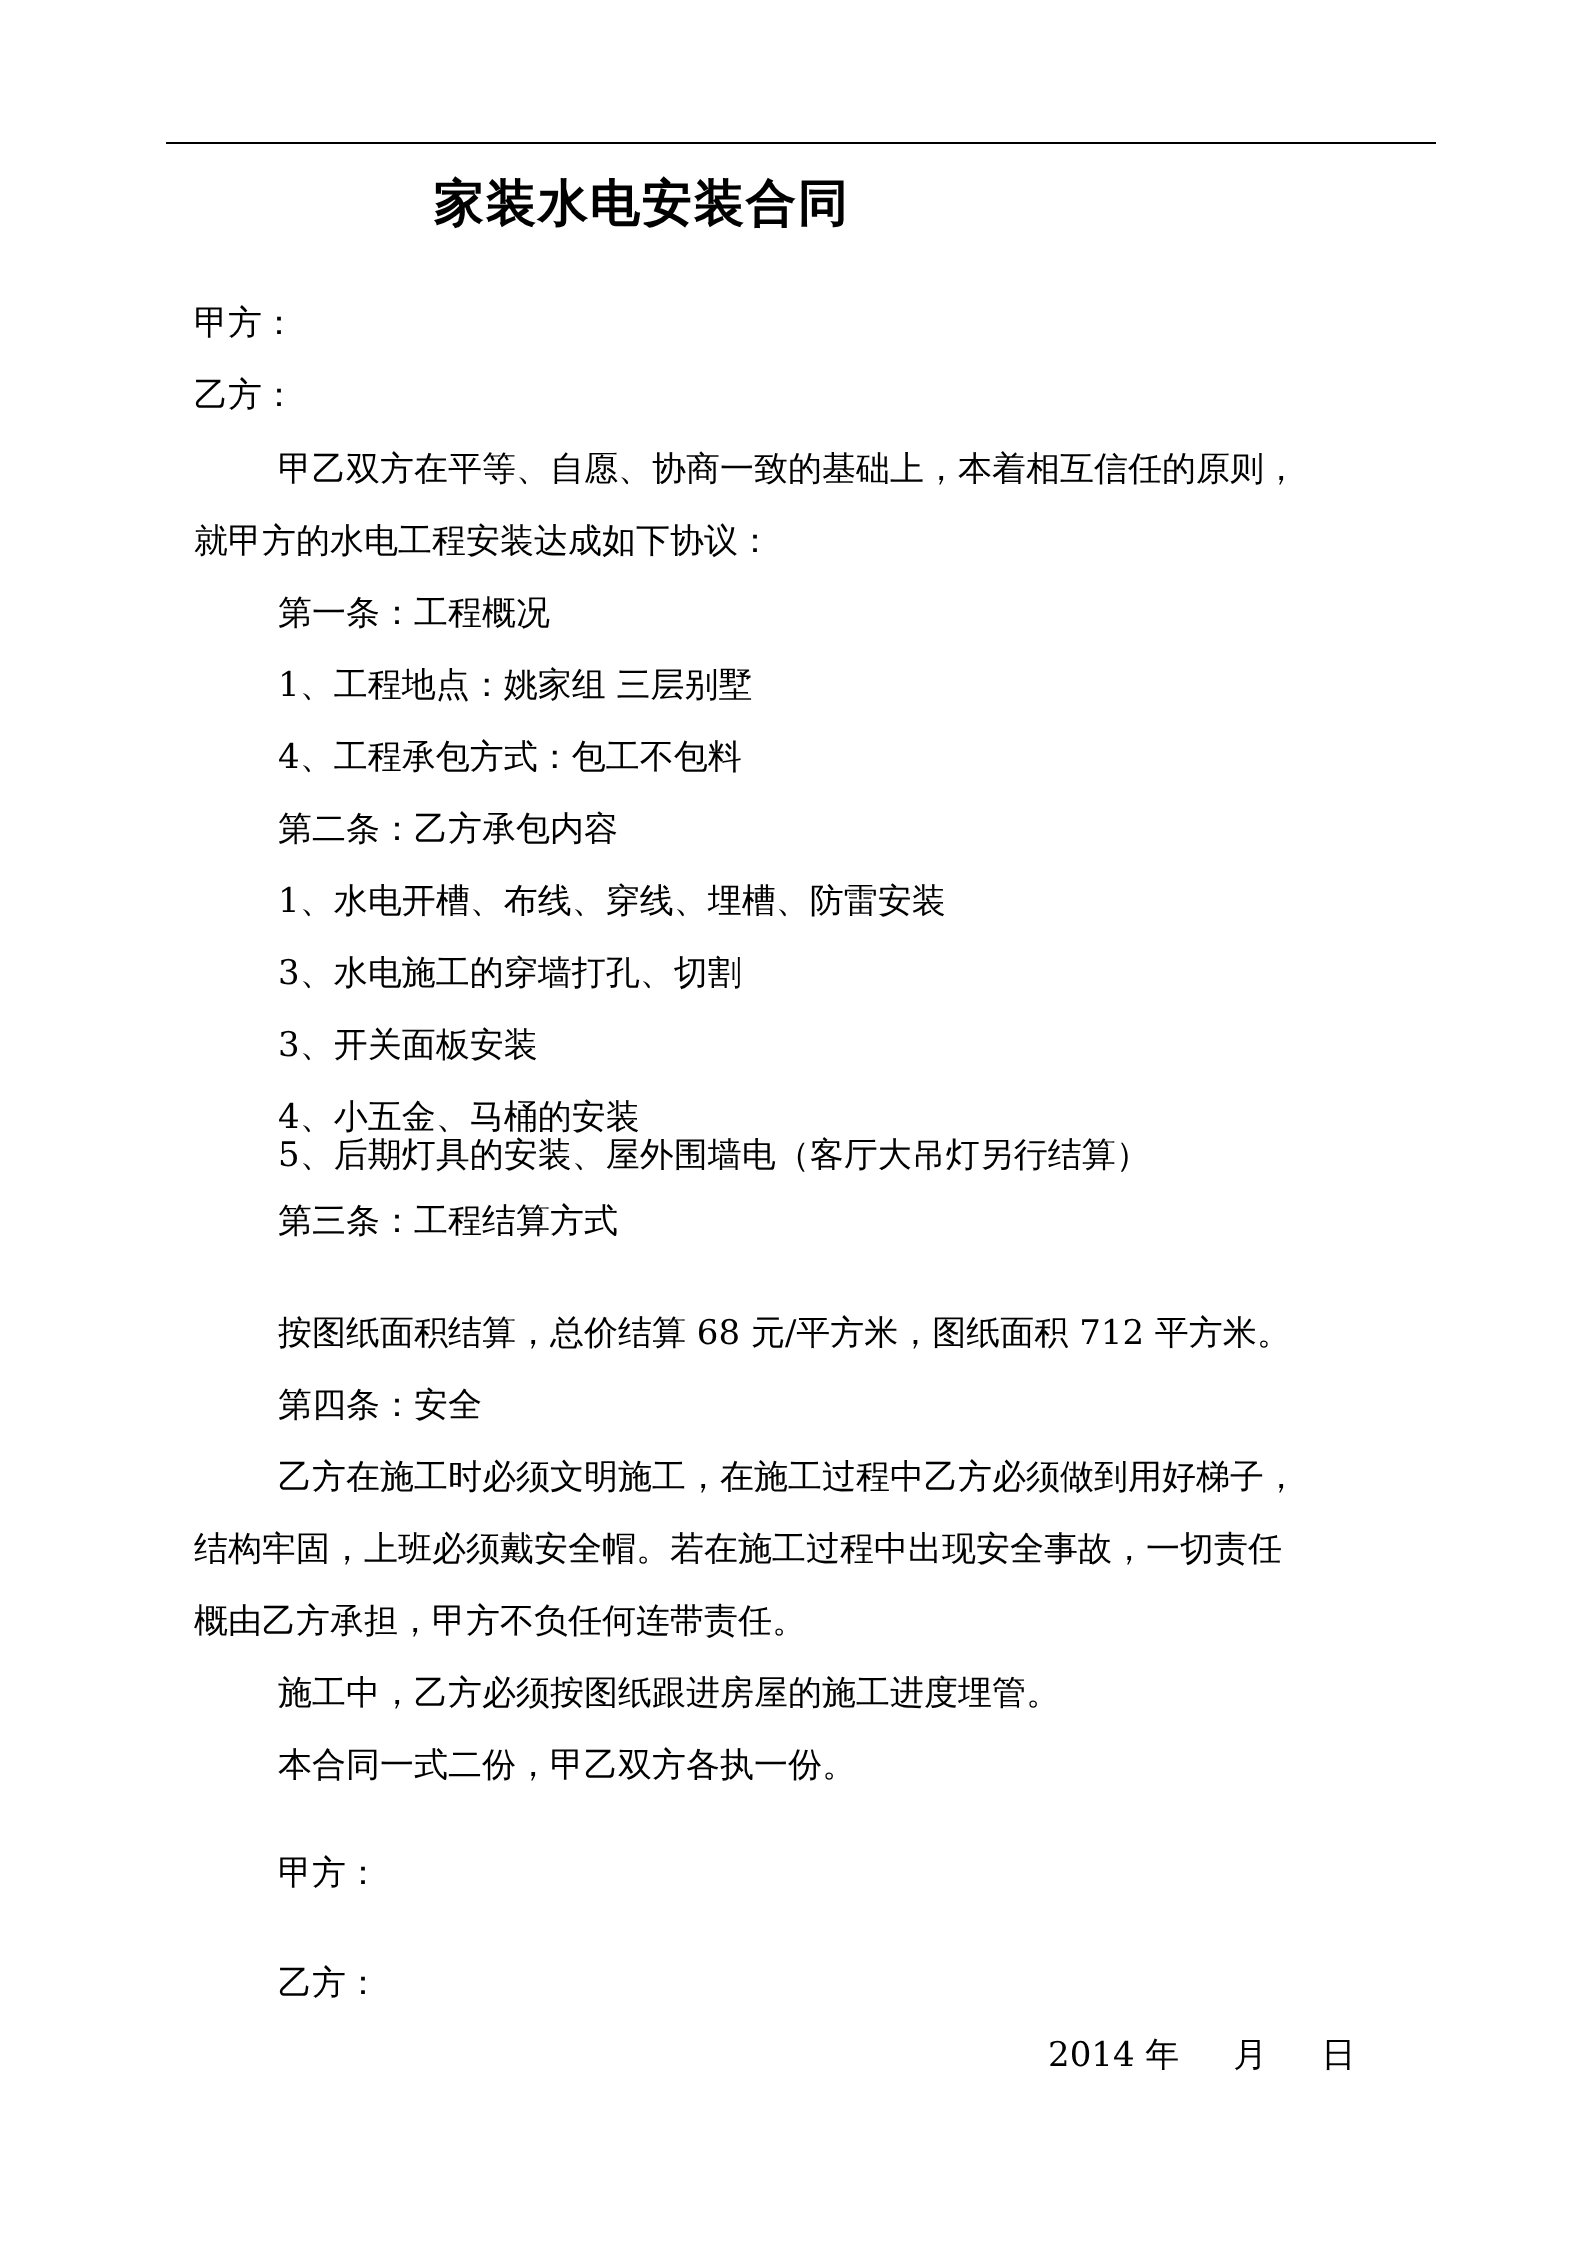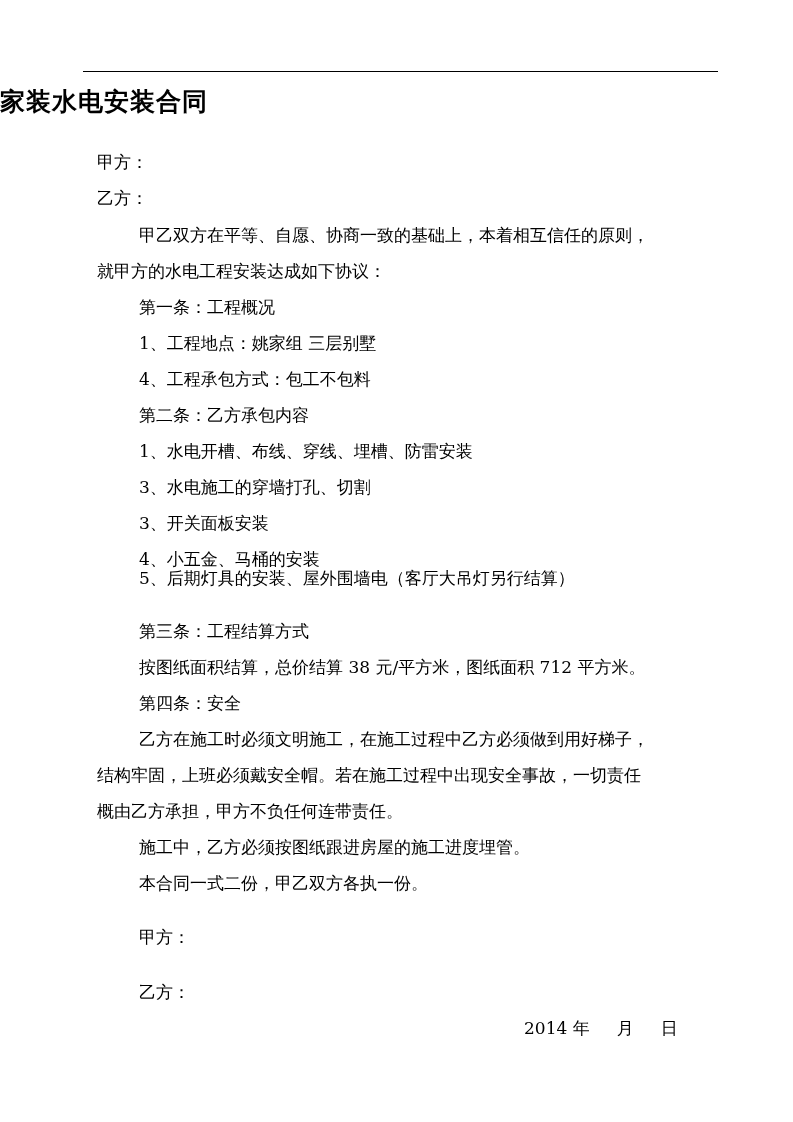--- a/index.html
+++ b/index.html
@@ -1,19 +1,19 @@
 <!DOCTYPE html>
 <html><head>
 <meta charset="utf-8">
 <style>
   html, body { margin: 0; padding: 0; background: #ffffff; }
   body { width: 793px; height: 1122px; position: relative; overflow: hidden;
          font-family: "DejaVu Serif", "Liberation Serif", serif; color: #000; }
   .rule { position: absolute; left: 83px; top: 71px; width: 635px; height: 1px; background: #000; }
-  .title { position: absolute; left: 0; width: 642px; top: 84px; 
+  .title { position: absolute; left: 0; width: 642px; top: 84px; text-align: center;
            font-family: "DejaVu Sans", "Liberation Sans", sans-serif; font-weight: bold;
            font-size: 25px; line-height: 36px; letter-spacing: 1px; }
   .line { position: absolute; font-size: 17px; line-height: 24px; white-space: nowrap; margin-left: 13px; }
   .l0 { left: 84px; }
   .l1 { left: 126px; }
   .date { position: absolute; left: 524px; top: 1016px; font-size: 17px; line-height: 24px; white-space: pre; }
 </style>
 </head>
 <body>
 
@@ -30,22 +30,22 @@
 <div class="line l1" style="top:331px">1、工程地点：姚家组  三层别墅</div>
 <div class="line l1" style="top:367px">4、工程承包方式：包工不包料</div>
 
 <div class="line l1" style="top:403px">第二条：乙方承包内容</div>
 <div class="line l1" style="top:439px">1、水电开槽、布线、穿线、埋槽、防雷安装</div>
 <div class="line l1" style="top:475px">3、水电施工的穿墙打孔、切割</div>
 <div class="line l1" style="top:511px">3、开关面板安装</div>
 <div class="line l1" style="top:547px">4、小五金、马桶的安装</div>
 <div class="line l1" style="top:566px">5、后期灯具的安装、屋外围墙电（客厅大吊灯另行结算）</div>
 
-<div class="line l1" style="top:619px">第三条：工程结算方式</div>
-<div class="line l1" style="top:655px">按图纸面积结算，总价结算 38 元/平方米，图纸面积 712 平方米。</div>
+<div class="line l1" style="top:599px">第三条：工程结算方式</div>
+<div class="line l1" style="top:655px">按图纸面积结算，总价结算 68 元/平方米，图纸面积 712 平方米。</div>
 
 <div class="line l1" style="top:691px">第四条：安全</div>
 <div class="line l1" style="top:727px">乙方在施工时必须文明施工，在施工过程中乙方必须做到用好梯子，</div>
 <div class="line l0" style="top:763px">结构牢固，上班必须戴安全帽。若在施工过程中出现安全事故，一切责任</div>
 <div class="line l0" style="top:799px">概由乙方承担，甲方不负任何连带责任。</div>
 
 <div class="line l1" style="top:835px">施工中，乙方必须按图纸跟进房屋的施工进度埋管。</div>
 <div class="line l1" style="top:871px">本合同一式二份，甲乙双方各执一份。</div>
 
 <div class="line l1" style="top:925px">甲方：</div>

